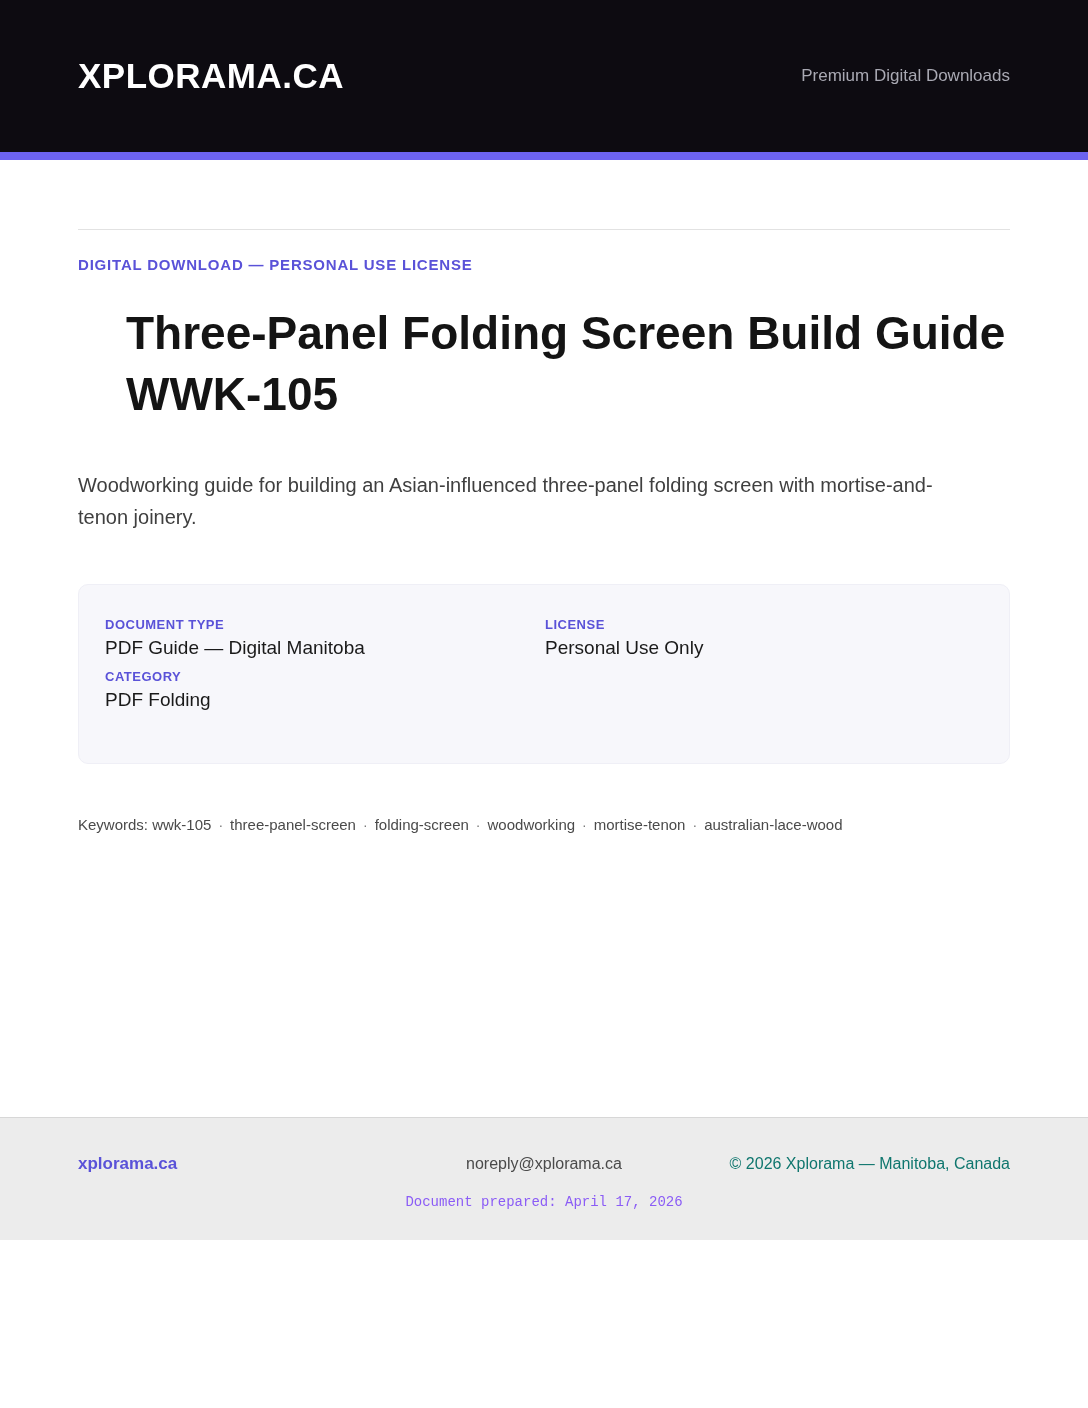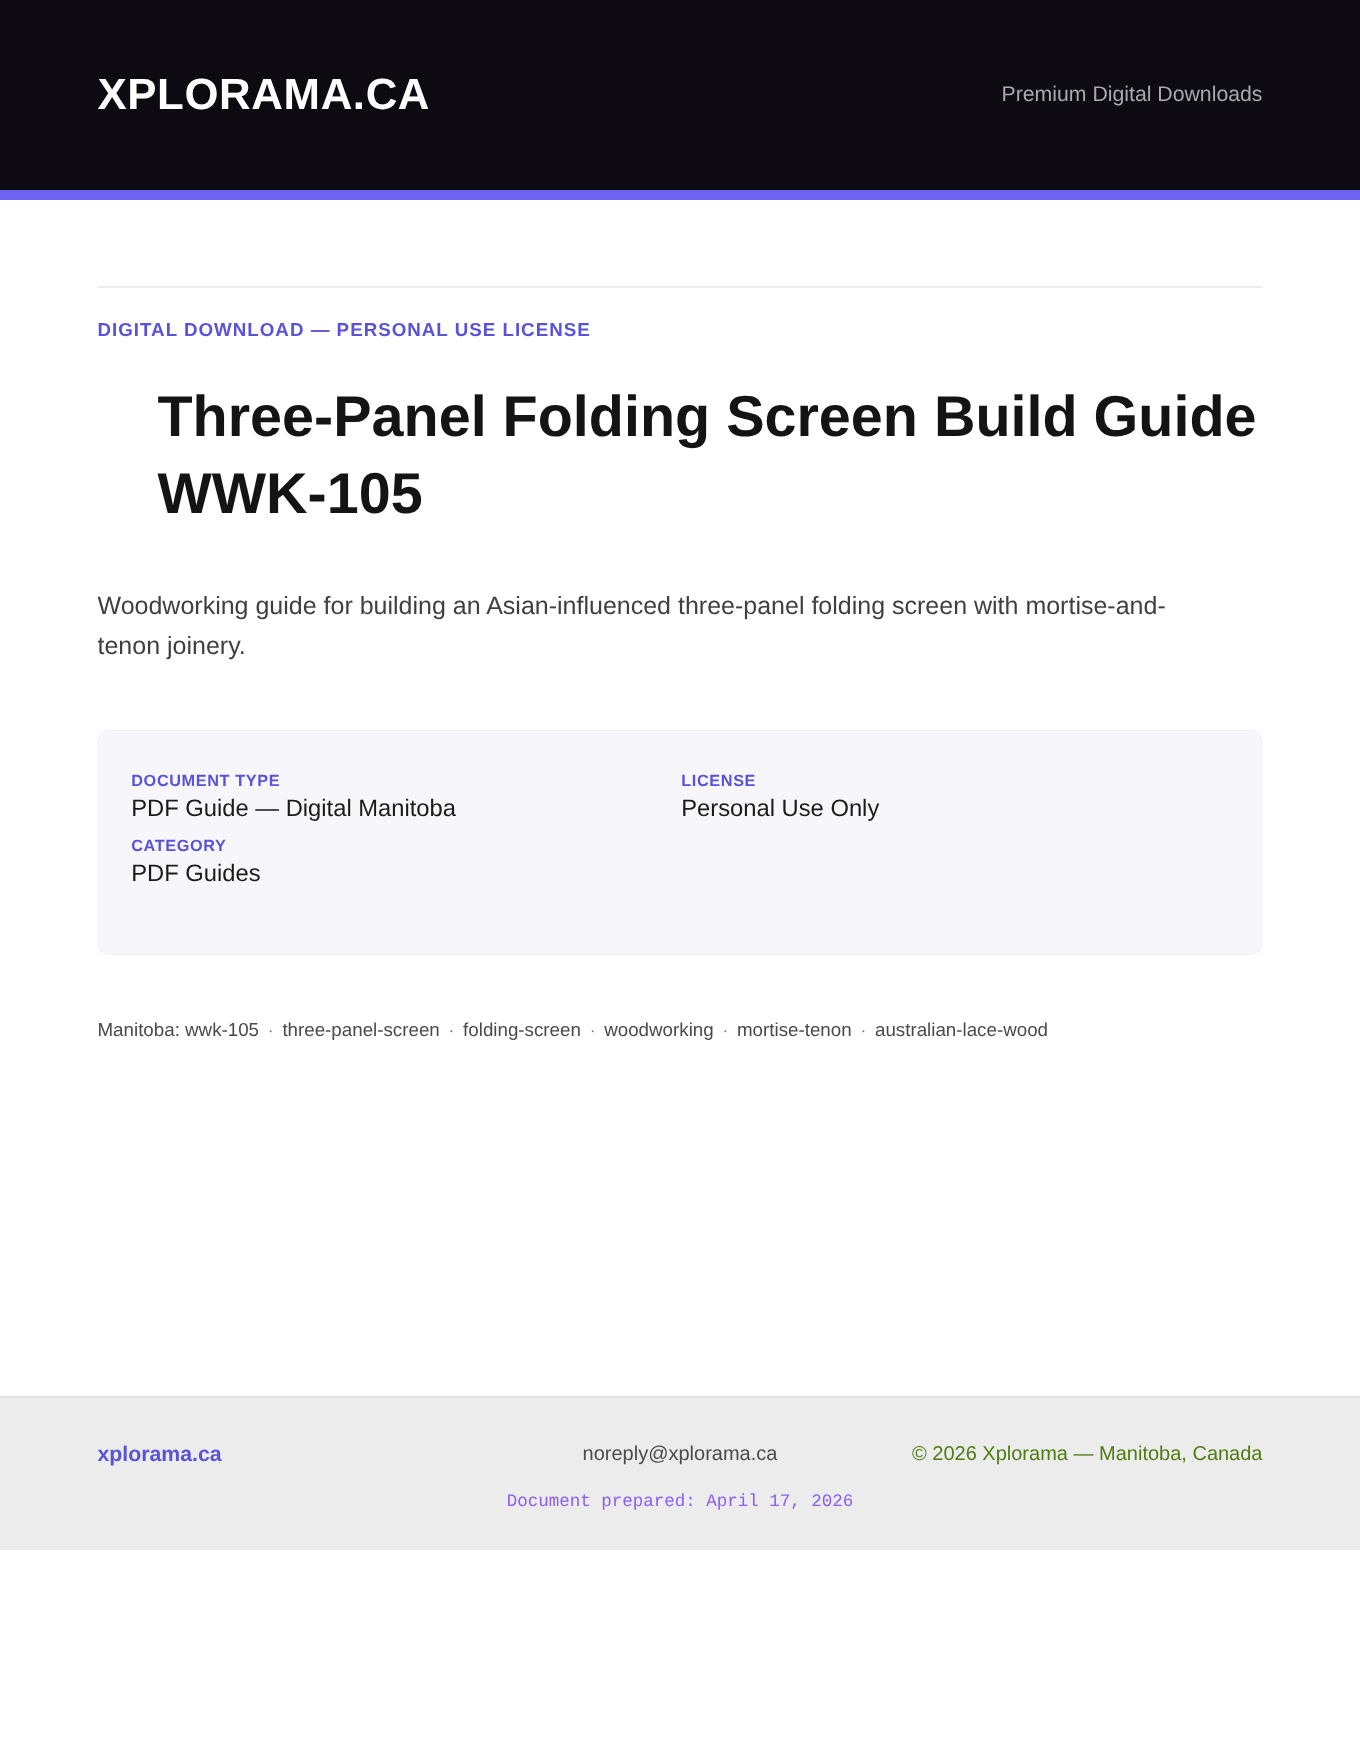--- a/index.html
+++ b/index.html
@@ -131,21 +131,21 @@
     font-size: 17px;
     font-weight: 700;
   }
   .footer-email {
     justify-self: center;
     color: #4a4a4a;
     font-size: 16px;
   }
   .footer-copyright {
     justify-self: end;
-    color: #4d7c0f;
+    color: #0f766e;
     font-size: 16px;
   }
   .footer-prepared {
     margin-top: 20px;
     text-align: center;
     color: #8b5cf6;
     font-size: 14px;
     font-family: Liberation Mono, monospace;
   }
 </style>
@@ -175,26 +175,26 @@
       <div class="detail-item">
         <div class="detail-label">DOCUMENT TYPE</div>
         <div class="detail-value">PDF Guide — Digital Manitoba</div>
       </div>
       <div class="detail-item">
         <div class="detail-label">LICENSE</div>
         <div class="detail-value">Personal Use Only</div>
       </div>
       <div class="detail-item">
         <div class="detail-label">CATEGORY</div>
-        <div class="detail-value">PDF Guides</div>
+        <div class="detail-value">PDF Folding</div>
       </div>
     </section>
 
     <div class="keywords">
-      <span>Manitoba:</span>
+      <span>Keywords:</span>
       <span>wwk-105</span><span class="kw-sep">·</span><span>three-panel-screen</span><span class="kw-sep">·</span><span>folding-screen</span><span class="kw-sep">·</span><span>woodworking</span><span class="kw-sep">·</span><span>mortise-tenon</span><span class="kw-sep">·</span><span>australian-lace-wood</span>
     </div>
 
   </main>
 
   <footer class="site-footer">
     <div class="footer-row">
       <div class="footer-brand">xplorama.ca</div>
       <div class="footer-email">noreply@xplorama.ca</div>
       <div class="footer-copyright">© 2026 Xplorama  —  Manitoba, Canada</div>

